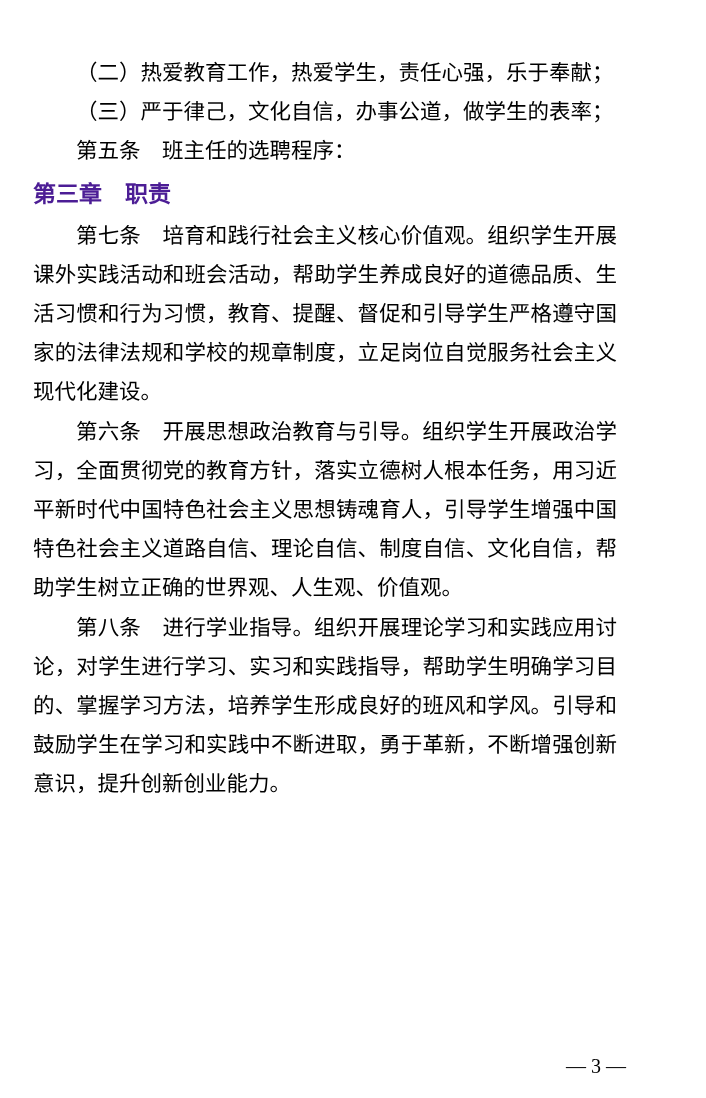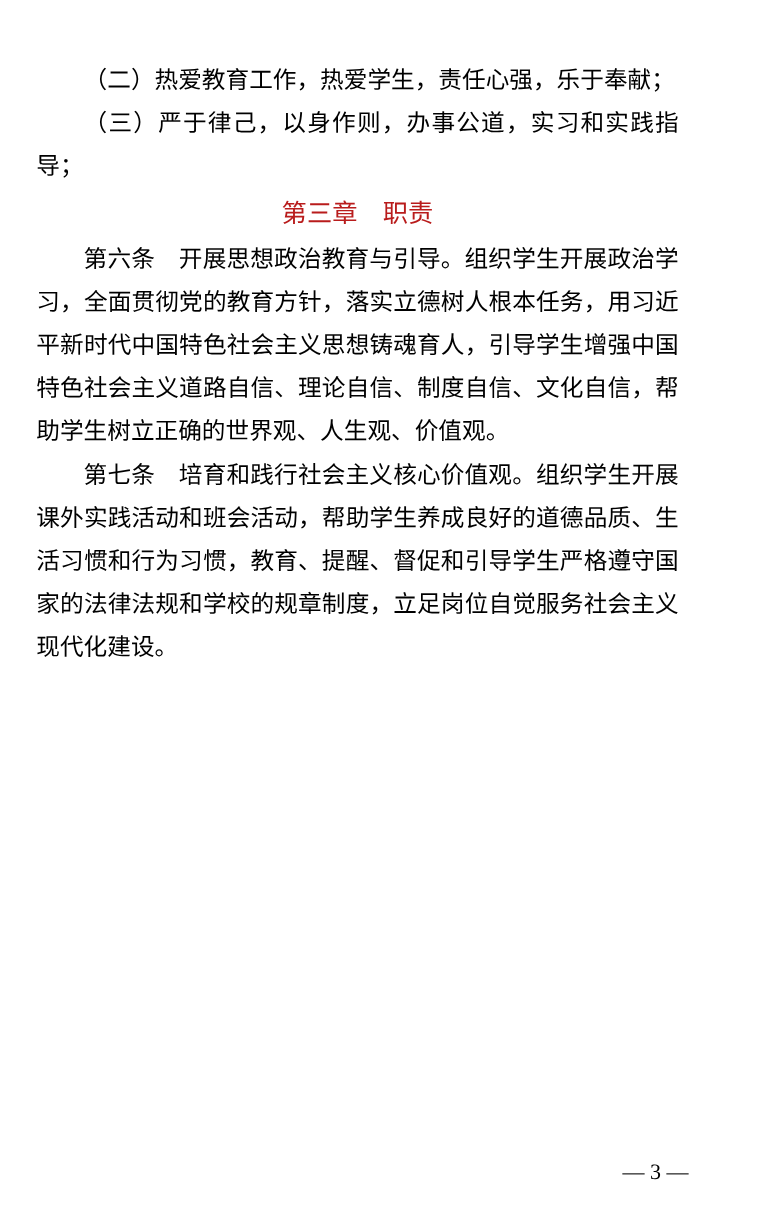--- a/index.html
+++ b/index.html
@@ -30,43 +30,44 @@
     text-align: justify;
     text-indent: 2em;
     color: #000000;
     word-break: normal;
     overflow-wrap: break-word;
   }
   .chapter-heading {
     margin: 0;
     padding: 0;
     font-family: "Liberation Sans", "DejaVu Sans", sans-serif;
-    font-weight: normal;
+    font-weight: bold;
     font-size: 23px;
     line-height: 45px;
-    text-align: center;
     text-indent: 0;
-    color: #b91c1c;
+    color: #4c1d95;
   }
   .footer {
     position: absolute;
     top: 1054px;
     right: 80px;
     font-family: "Liberation Serif", "DejaVu Serif", serif;
     font-size: 20px;
     line-height: 24px;
     color: #000000;
   }
 </style>
 </head>
 <body>
 
 <div class="page">
   <div class="content">
     <p class="para">（二）热爱教育工作，热爱学生，责任心强，乐于奉献；</p>
-    <p class="para">（三）严于律己，以身作则，办事公道，实习和实践指导；</p>
+    <p class="para">（三）严于律己，文化自信，办事公道，做学生的表率；</p>
+    <p class="para">第五条　班主任的选聘程序：</p>
     <h2 class="chapter-heading">第三章　职责</h2>
+    <p class="para">第七条　培育和践行社会主义核心价值观。组织学生开展课外实践活动和班会活动，帮助学生养成良好的道德品质、生活习惯和行为习惯，教育、提醒、督促和引导学生严格遵守国家的法律法规和学校的规章制度，立足岗位自觉服务社会主义现代化建设。</p>
     <p class="para">第六条　开展思想政治教育与引导。组织学生开展政治学习，全面贯彻党的教育方针，落实立德树人根本任务，用习近平新时代中国特色社会主义思想铸魂育人，引导学生增强中国特色社会主义道路自信、理论自信、制度自信、文化自信，帮助学生树立正确的世界观、人生观、价值观。</p>
-    <p class="para">第七条　培育和践行社会主义核心价值观。组织学生开展课外实践活动和班会活动，帮助学生养成良好的道德品质、生活习惯和行为习惯，教育、提醒、督促和引导学生严格遵守国家的法律法规和学校的规章制度，立足岗位自觉服务社会主义现代化建设。</p>
+    <p class="para">第八条　进行学业指导。组织开展理论学习和实践应用讨论，对学生进行学习、实习和实践指导，帮助学生明确学习目的、掌握学习方法，培养学生形成良好的班风和学风。引导和鼓励学生在学习和实践中不断进取，勇于革新，不断增强创新意识，提升创新创业能力。</p>
   </div>
 
   <div class="footer">— 3 —</div>
 </div>
 
 </body></html>

